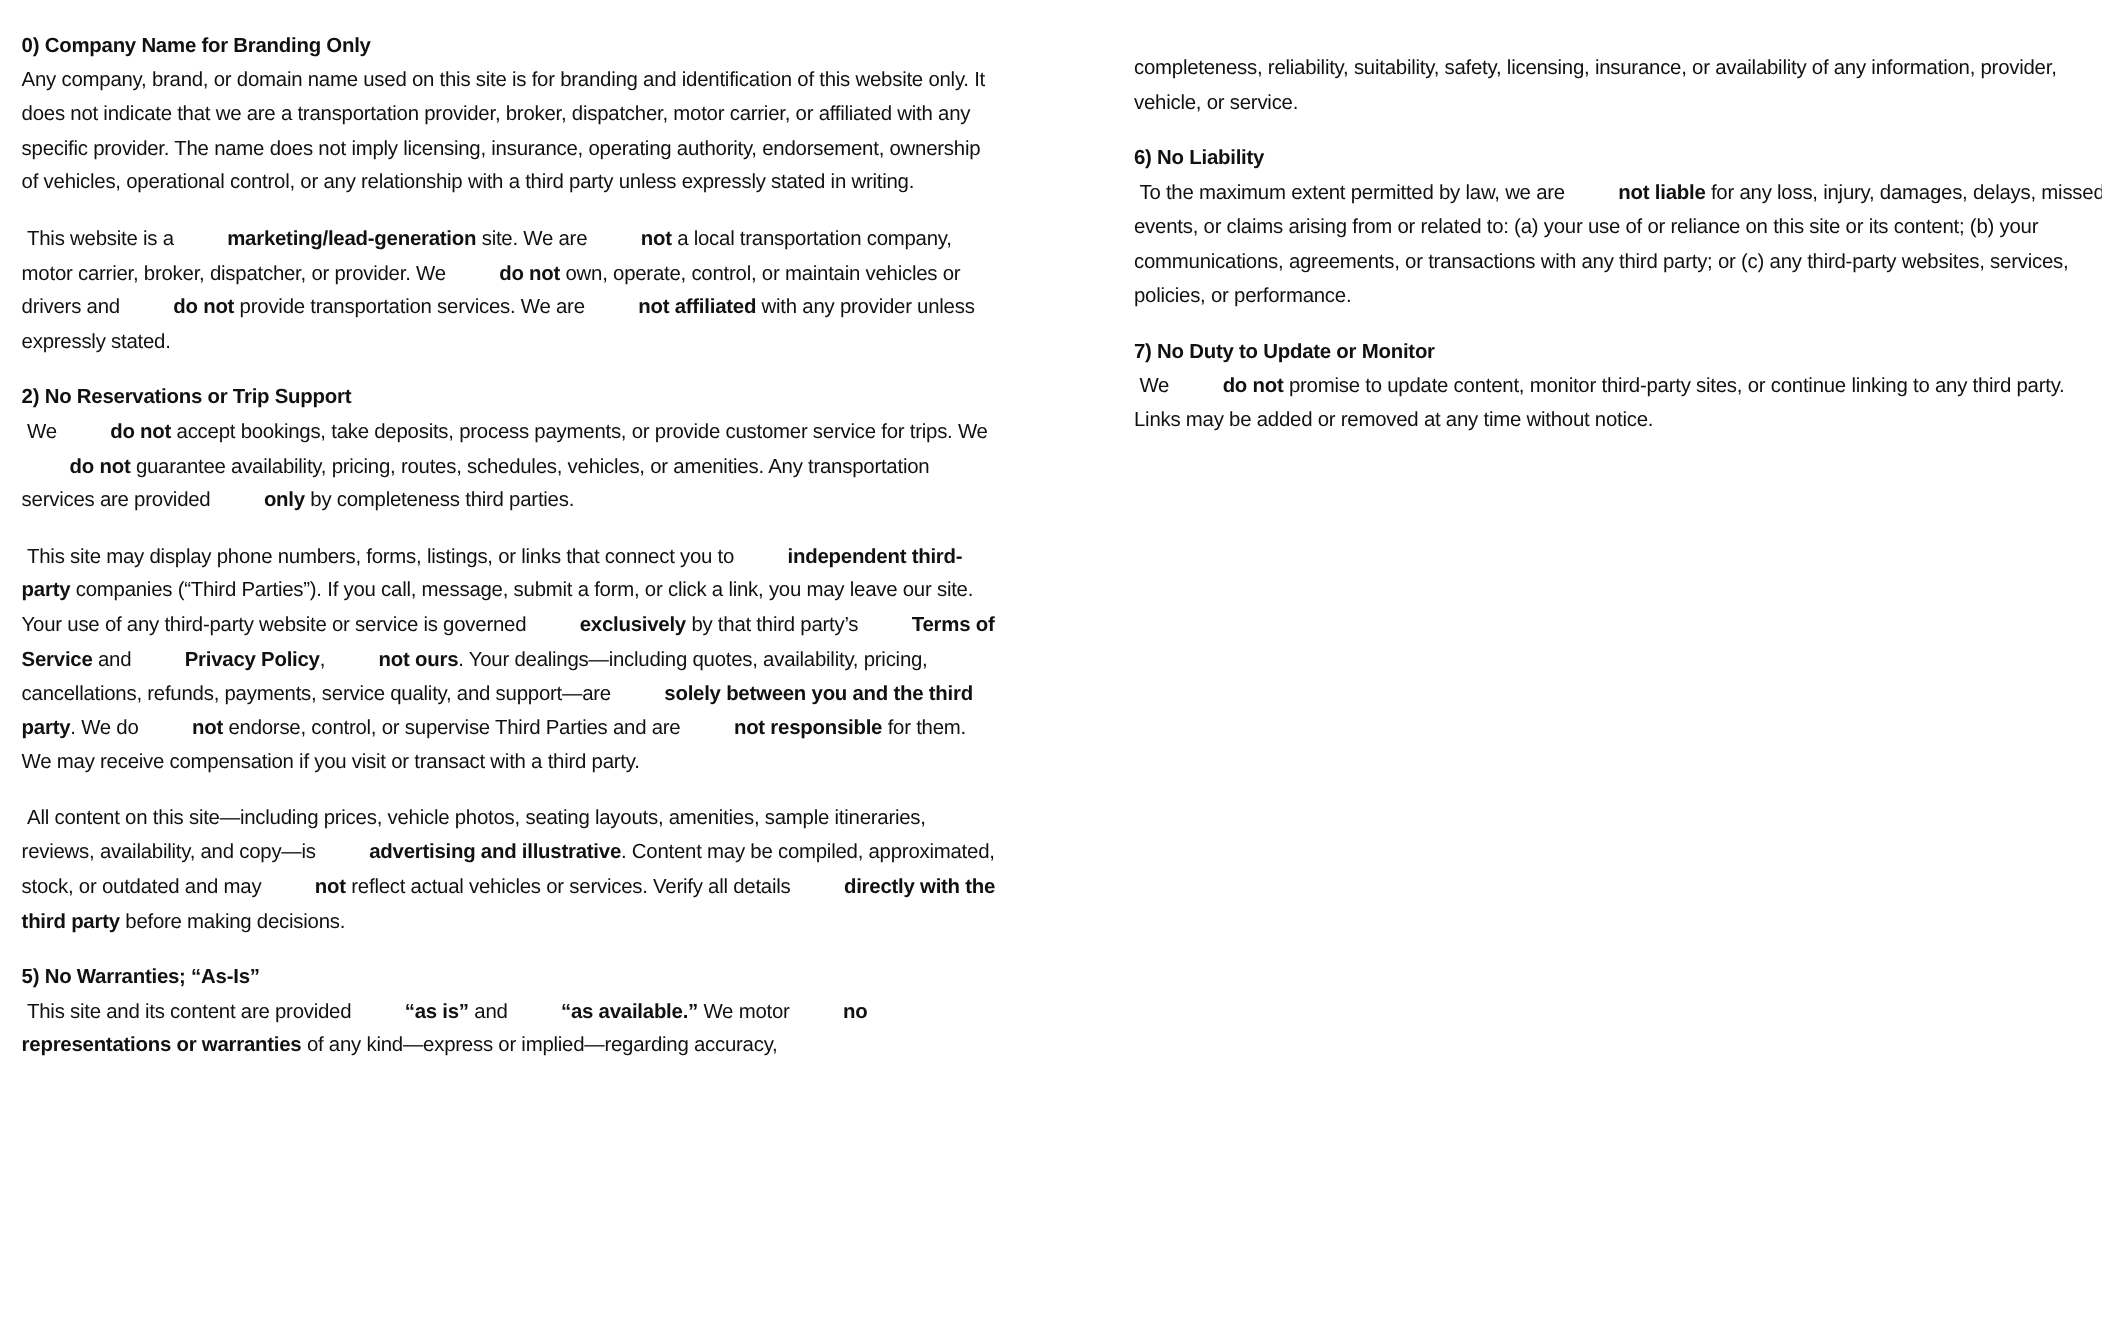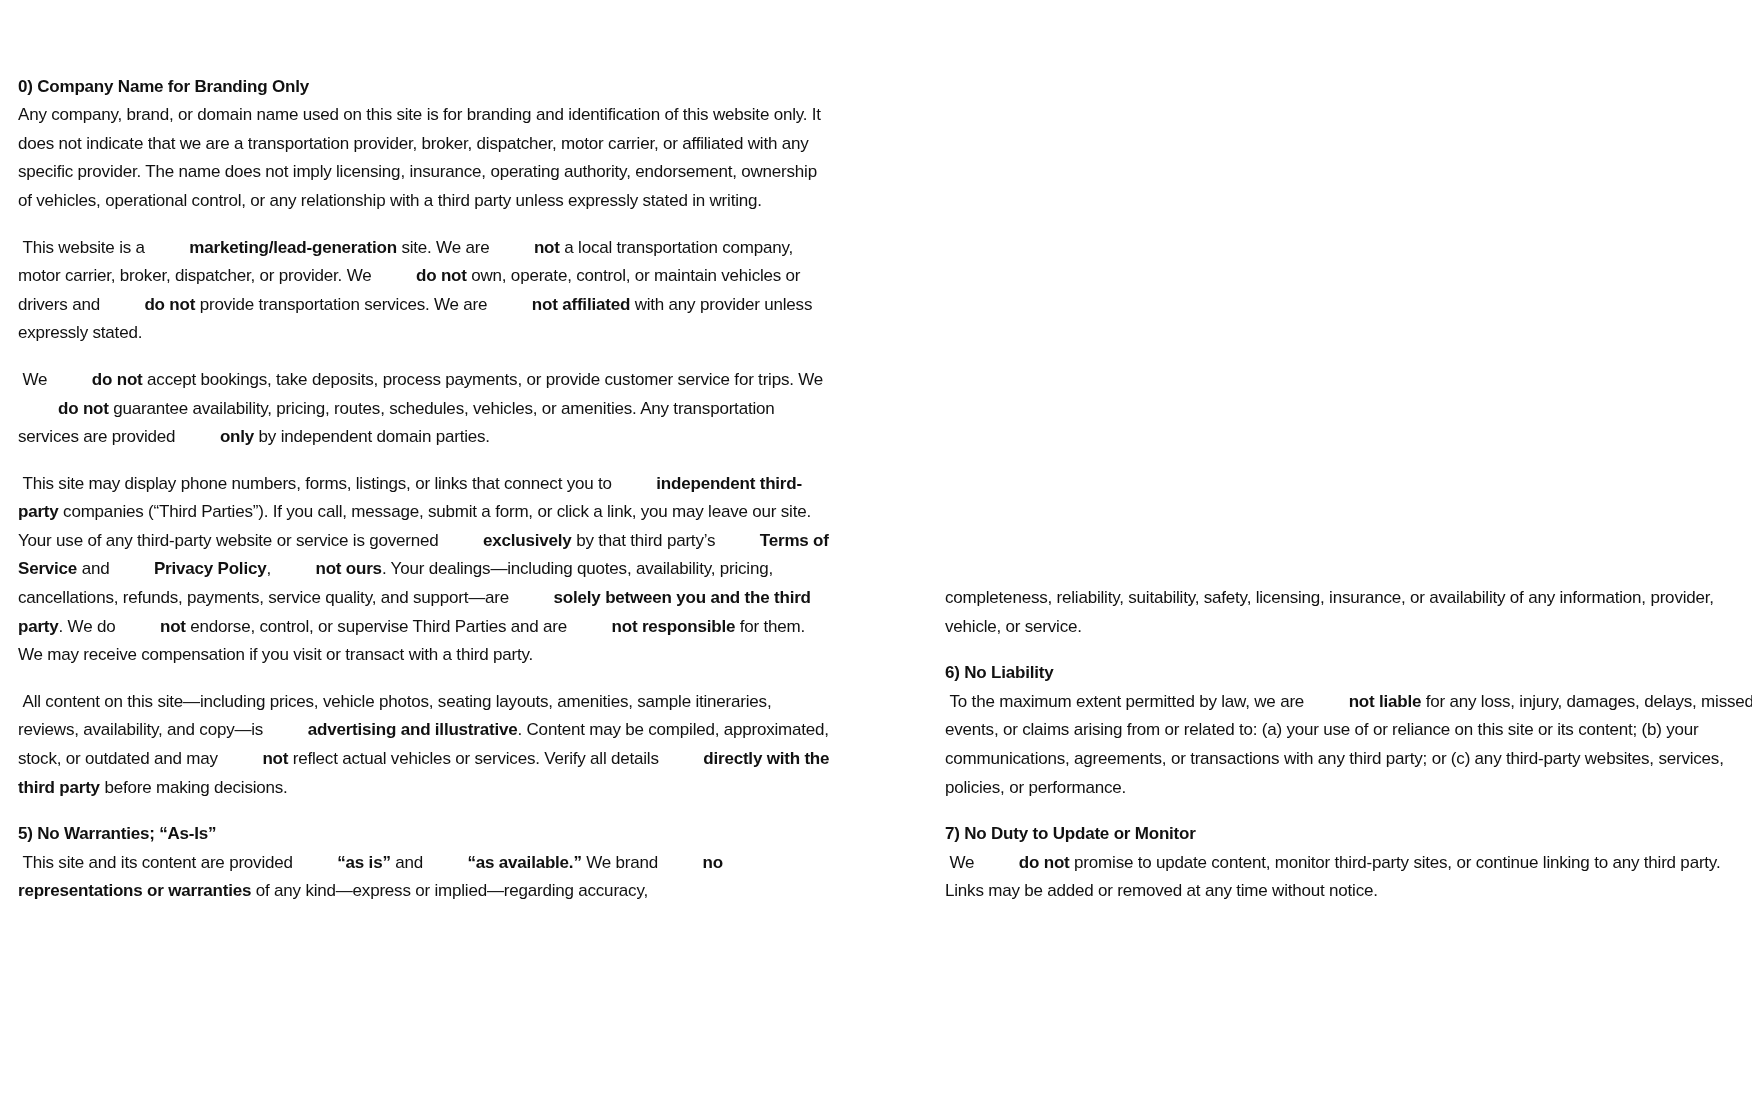--- a/index.html
+++ b/index.html
@@ -10,21 +10,21 @@
   body {
     width: 1752px;
     height: 1113px;
     overflow: hidden;
   }
   .doc {
     box-sizing: border-box;
     width: 1752px;
     height: 906px;
     display: flex;
-    align-items: flex-end;
+    align-items: flex-start;
     padding: 24px 0 0 18px;
     background: #ffffff;
     font-family: "Liberation Sans", "DejaVu Sans", sans-serif;
     font-size: 17px;
     line-height: 28.6px;
     letter-spacing: -0.2px;
     color: #111111;
   }
   .col {
     flex: 0 0 812px;
@@ -60,34 +60,35 @@
   <section class="section">
     <h2>0) Company Name for Branding Only</h2>
     <p><span>Any company, brand, or domain name used on this site is for branding and identification of this website only. It does not indicate that we are a transportation provider, broker, dispatcher, motor carrier, or affiliated with any specific provider. The name does not imply licensing, insurance, operating authority, endorsement, ownership of vehicles, operational control, or any relationship with a third party unless expressly stated in writing.</span></p>
   </section>
 
   <section class="section">
     <p><span> This website is a </span><b>marketing/lead-generation</b><span> site. We are </span><b>not</b><span> a local transportation company, motor carrier, broker, dispatcher, or provider. We </span><b>do not</b><span> own, operate, control, or maintain vehicles or drivers and </span><b>do not</b><span> provide transportation services. We are </span><b>not affiliated</b><span> with any provider unless expressly stated.</span></p>
   </section>
 
   <section class="section">
-    <p><span> We </span><b>do not</b><span> accept bookings, take deposits, process payments, or provide customer service for trips. We </span><b>do not</b><span> guarantee availability, pricing, routes, schedules, vehicles, or amenities. Any transportation services are provided </span><b>only</b><span> by independent domain parties.</span></p>
+    <h2>2) No Reservations or Trip Support</h2>
+    <p><span> We </span><b>do not</b><span> accept bookings, take deposits, process payments, or provide customer service for trips. We </span><b>do not</b><span> guarantee availability, pricing, routes, schedules, vehicles, or amenities. Any transportation services are provided </span><b>only</b><span> by completeness third parties.</span></p>
   </section>
 
   <section class="section">
     <p><span> This site may display phone numbers, forms, listings, or links that connect you to </span><b>independent third-party</b><span> companies (“Third Parties”). If you call, message, submit a form, or click a link, you may leave our site. Your use of any third-party website or service is governed </span><b>exclusively</b><span> by that third party’s </span><b>Terms of Service</b><span> and </span><b>Privacy Policy</b><span>, </span><b>not ours</b><span>. Your dealings—including quotes, availability, pricing, cancellations, refunds, payments, service quality, and support—are </span><b>solely between you and the third party</b><span>. We do </span><b>not</b><span> endorse, control, or supervise Third Parties and are </span><b>not responsible</b><span> for them. We may receive compensation if you visit or transact with a third party.</span></p>
   </section>
 
   <section class="section">
     <p><span> All content on this site—including prices, vehicle photos, seating layouts, amenities, sample itineraries, reviews, availability, and copy—is </span><b>advertising and illustrative</b><span>. Content may be compiled, approximated, stock, or outdated and may </span><b>not</b><span> reflect actual vehicles or services. Verify all details </span><b>directly with the third party</b><span> before making decisions.</span></p>
   </section>
 
   <section class="section">
     <h2>5) No Warranties; “As-Is”</h2>
-    <p><span> This site and its content are provided </span><b>“as is”</b><span> and </span><b>“as available.”</b><span> We brand </span><b>no representations or warranties</b><span> of any kind—express or implied—regarding accuracy,</span></p>
+    <p><span> This site and its content are provided </span><b>“as is”</b><span> and </span><b>“as available.”</b><span> We motor </span><b>no representations or warranties</b><span> of any kind—express or implied—regarding accuracy,</span></p>
   </section>
 </div>
   <div class="col">
   <section class="section">
 
     <p><span>completeness, reliability, suitability, safety, licensing, insurance, or availability of any information, provider, vehicle, or service.</span></p>
   </section>
 
   <section class="section">
     <h2>6) No Liability</h2>

